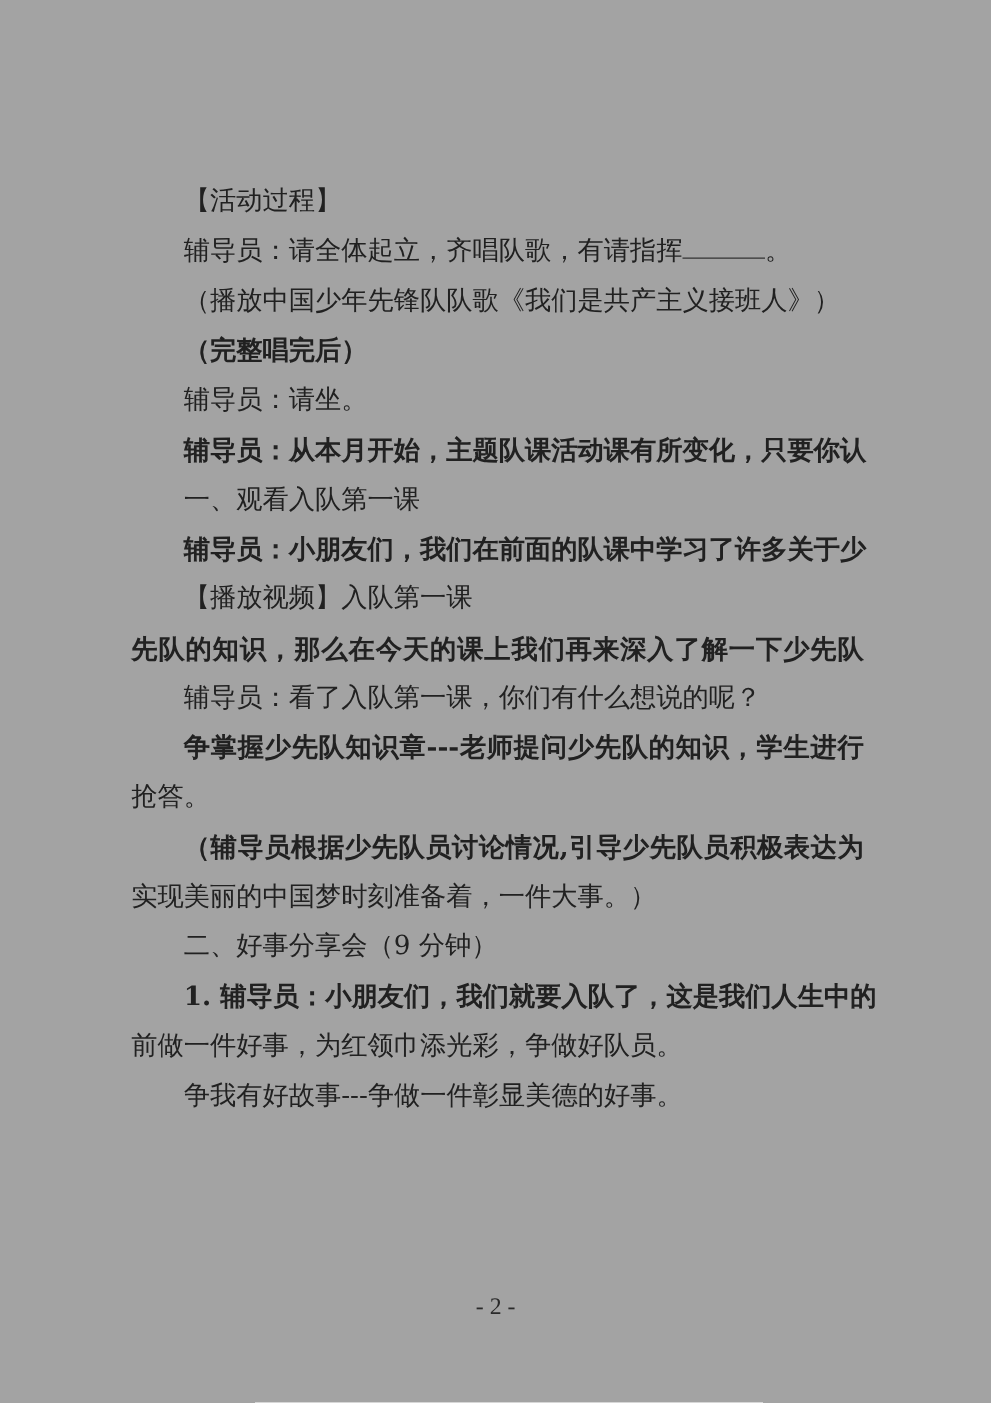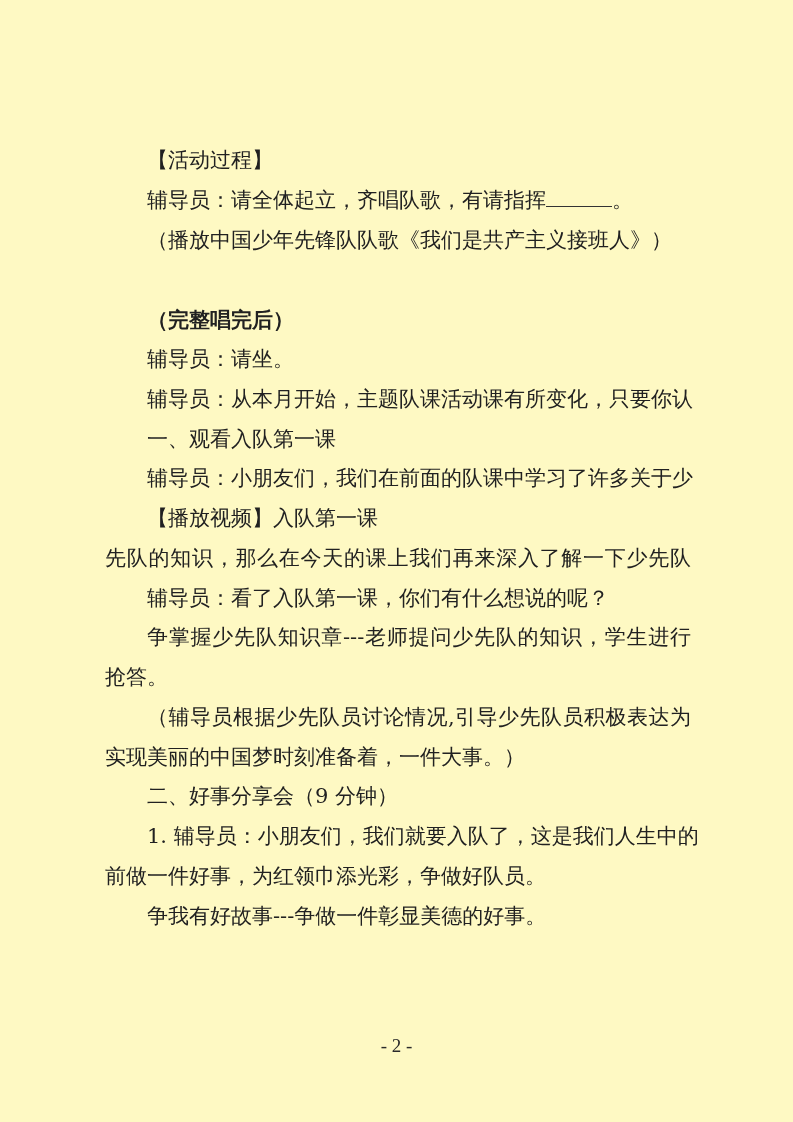--- a/index.html
+++ b/index.html
@@ -4,21 +4,21 @@
 <style>
   html, body {
     margin: 0;
     padding: 0;
     background: #ffffff;
   }
   .page {
     position: relative;
     width: 793px;
     height: 1122px;
-    background: #fef9c3;
+    background: #a3a3a3;
     overflow: hidden;
     font-family: "DejaVu Serif", "Liberation Serif", serif;
   }
   .doc-body {
     position: absolute;
     left: 105px;
     top: 141px;
     width: 586px;
   }
   .line {
@@ -27,26 +27,26 @@
     font-size: 21px;
     color: #212121;
     white-space: nowrap;
     letter-spacing: 0;
   }
   .line.indent {
     text-indent: 42px;
   }
   .line.bold {
     font-weight: 700;
-    margin-top: 40px;
   }
   .line.just {
     text-align: justify;
     text-align-last: justify;
     text-justify: inter-character;
+    font-weight: bold;
   }
   .blank {
     display: inline-block;
     width: 66px;
     height: 20px;
     border-bottom: 1.6px solid #333333;
     vertical-align: baseline;
   }
   .footer {
     position: absolute;

